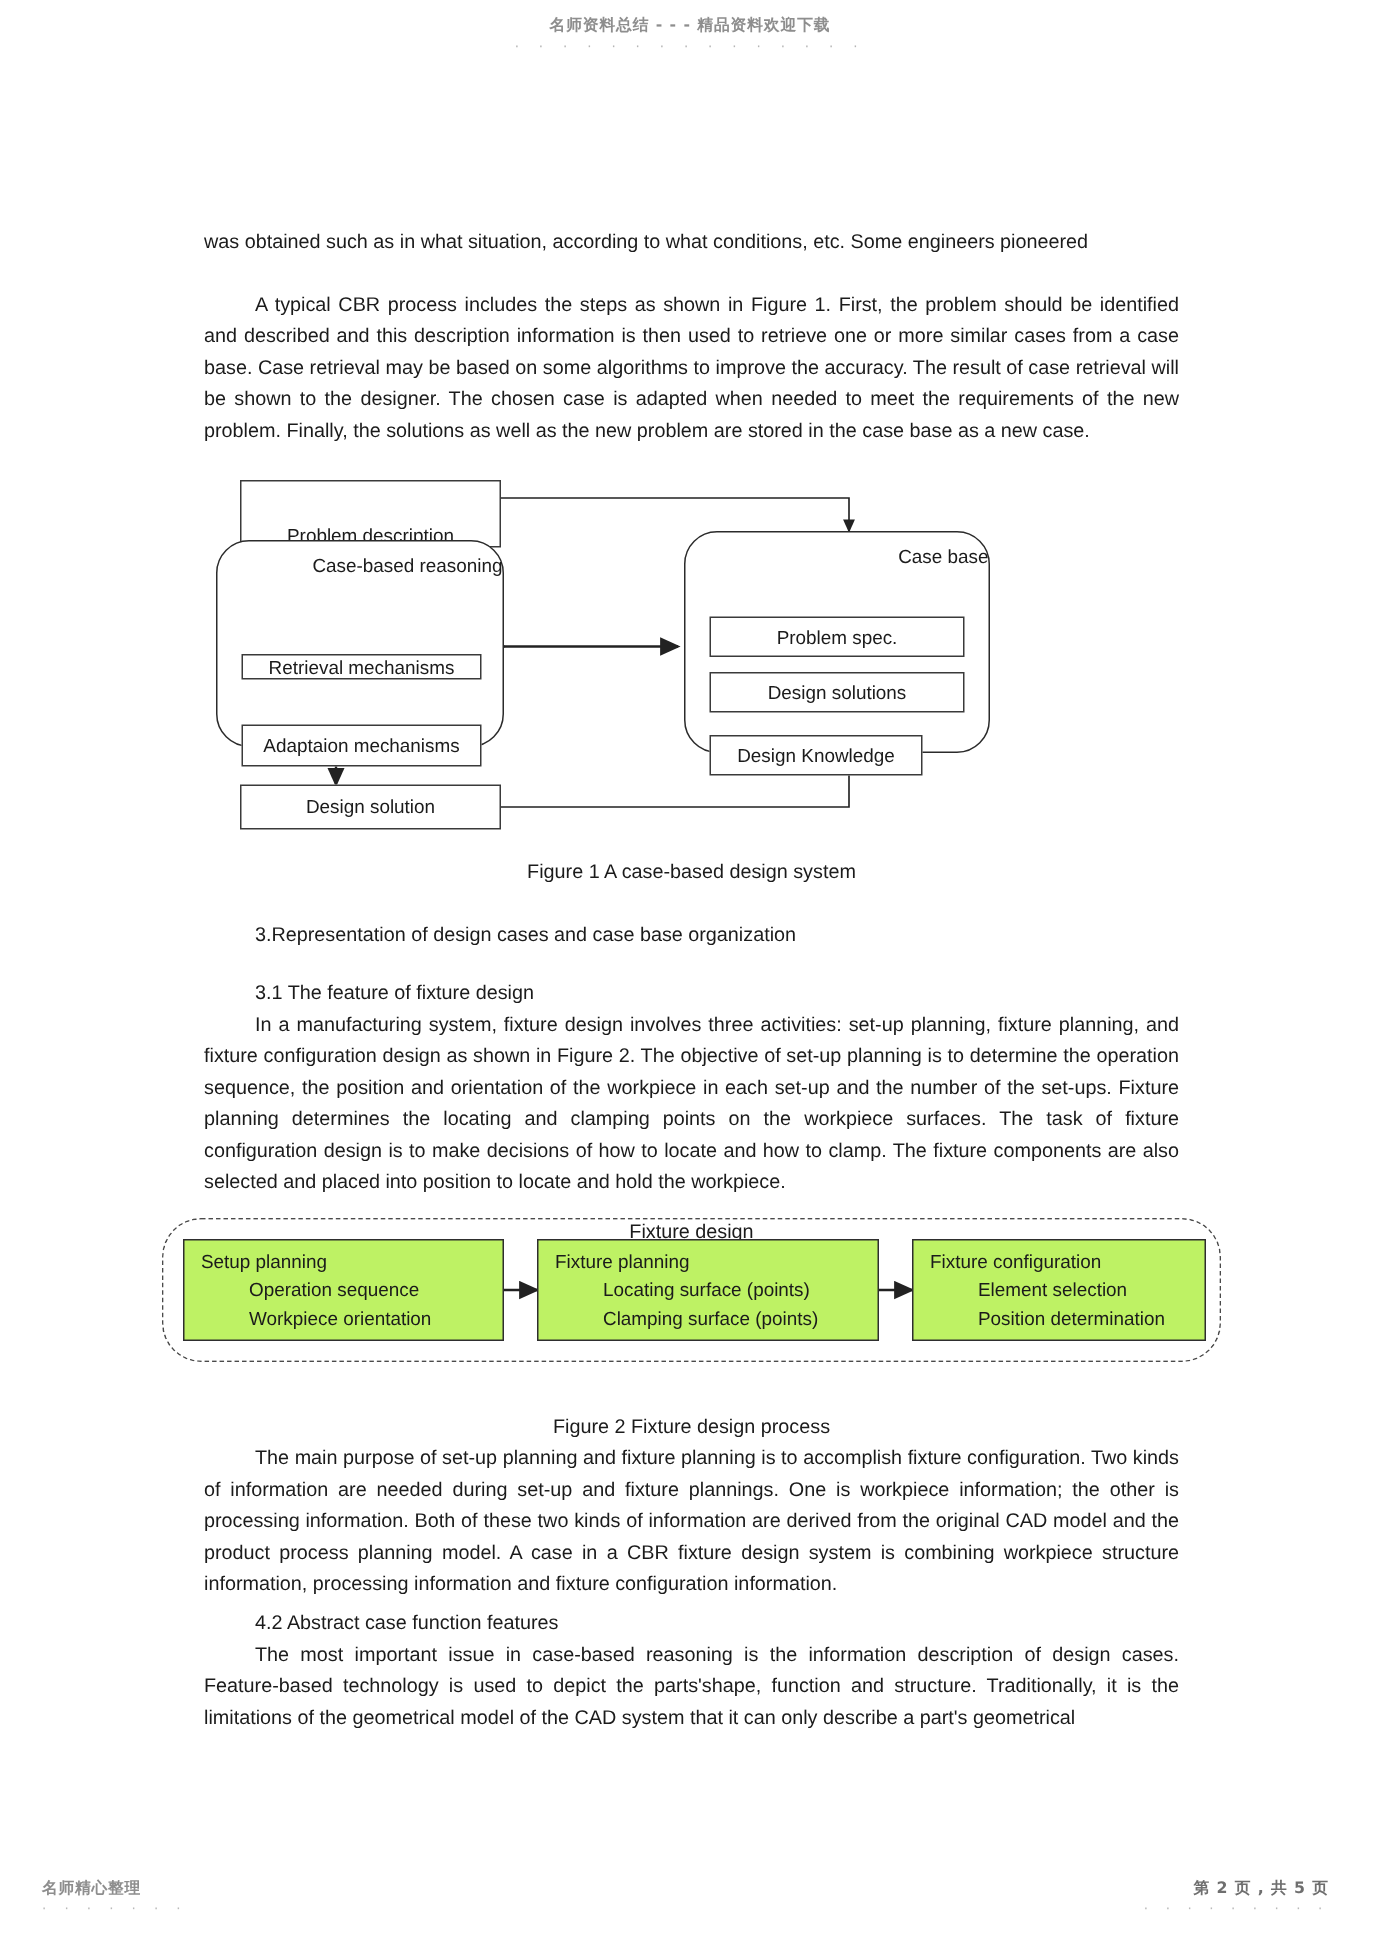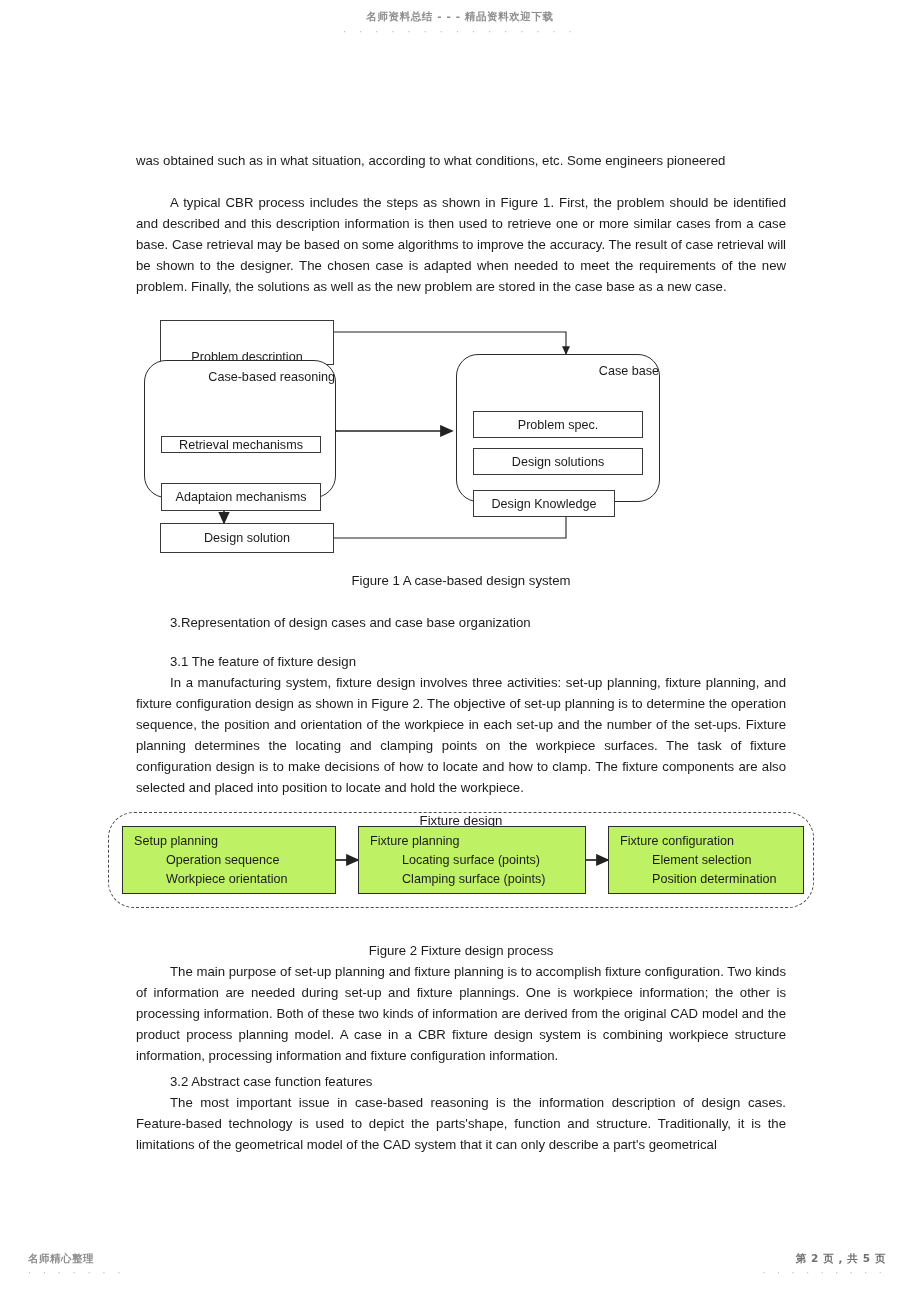--- a/index.html
+++ b/index.html
@@ -322,21 +322,21 @@
 
   <div class="col" style="top:940px;">
     <p class="fig-cap">Figure 2 Fixture design process</p>
   </div>
 
   <div class="col" style="top:961px;">
     <p class="txt"><span class="indent"></span><span>The main purpose of set-up planning and fixture  planning is to accomplish fixture  configuration. Two kinds of information are needed during set-up and fixture plannings. One is workpiece information; the other is processing information. Both of these two kinds of information are derived from the original CAD model and the product process planning model. A case in a CBR fixture design system is combining workpiece structure information, processing information and fixture configuration information.</span></p>
   </div>
 
   <div class="col" style="top:1071px;">
-    <p class="heading ind">3.2 Abstract case function features</p>
+    <p class="heading ind">4.2 Abstract case function features</p>
   </div>
 
   <div class="col" style="top:1092px;">
     <p class="txt"><span class="indent"></span><span>The most important  issue in case-based reasoning is the information  description  of  design  cases. Feature-based technology is used to depict the parts'shape, function and structure. Traditionally, it is the limitations  of the geometrical  model of  the CAD  system that it  can only  describe a part's geometrical</span></p>
   </div>
 
   <div class="wm-bl">
     <span>名师精心整理</span>
     <span class="dots">· · · · · · ·</span>
   </div>

